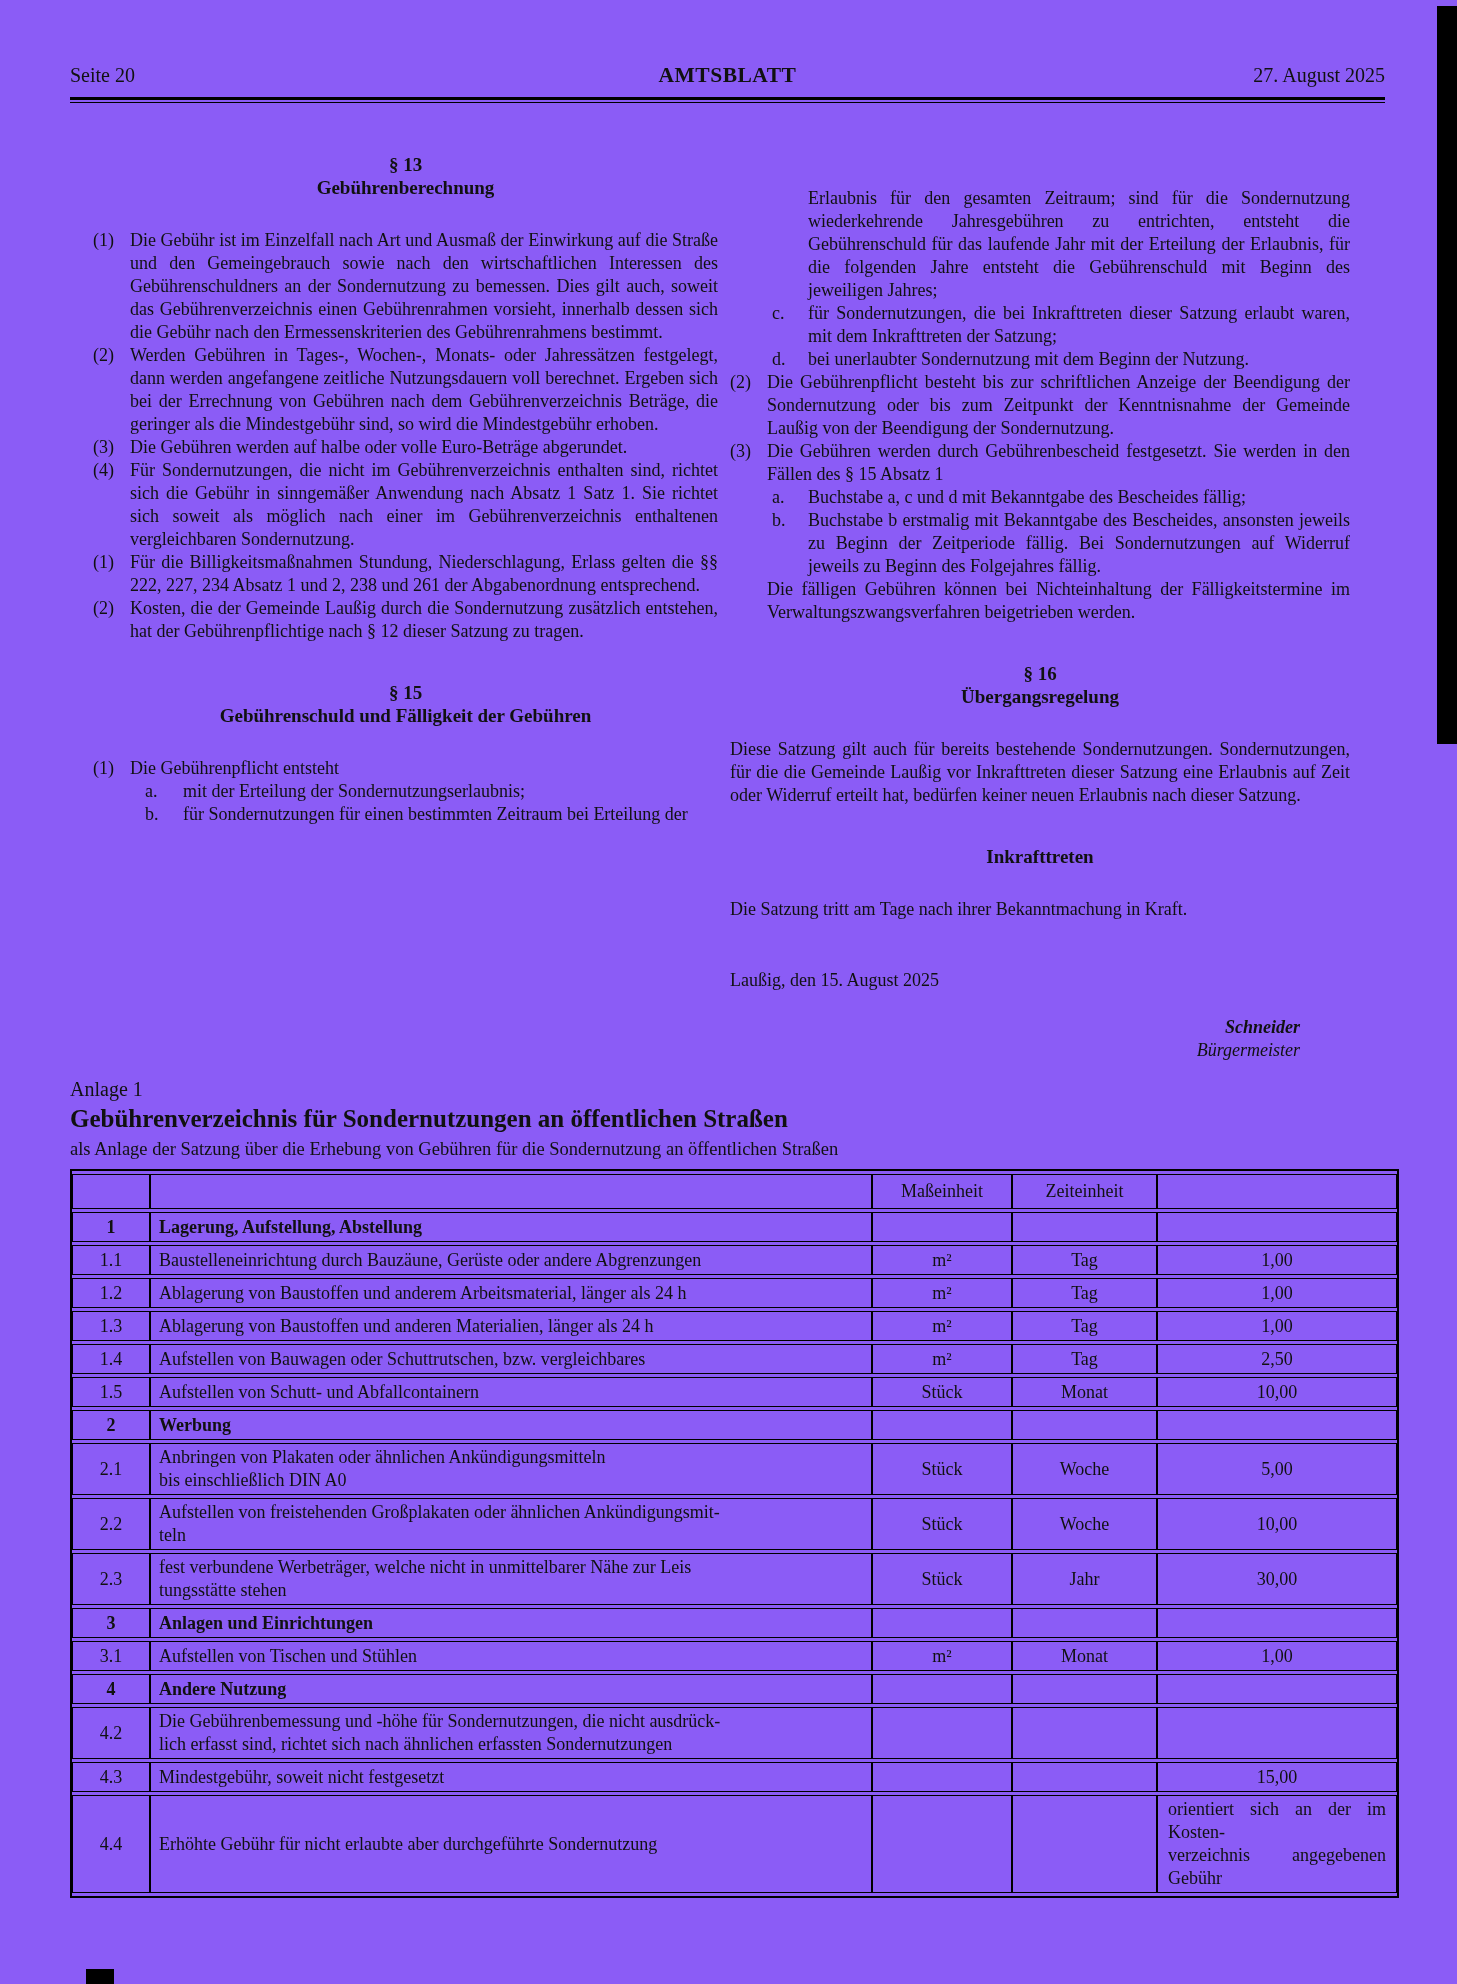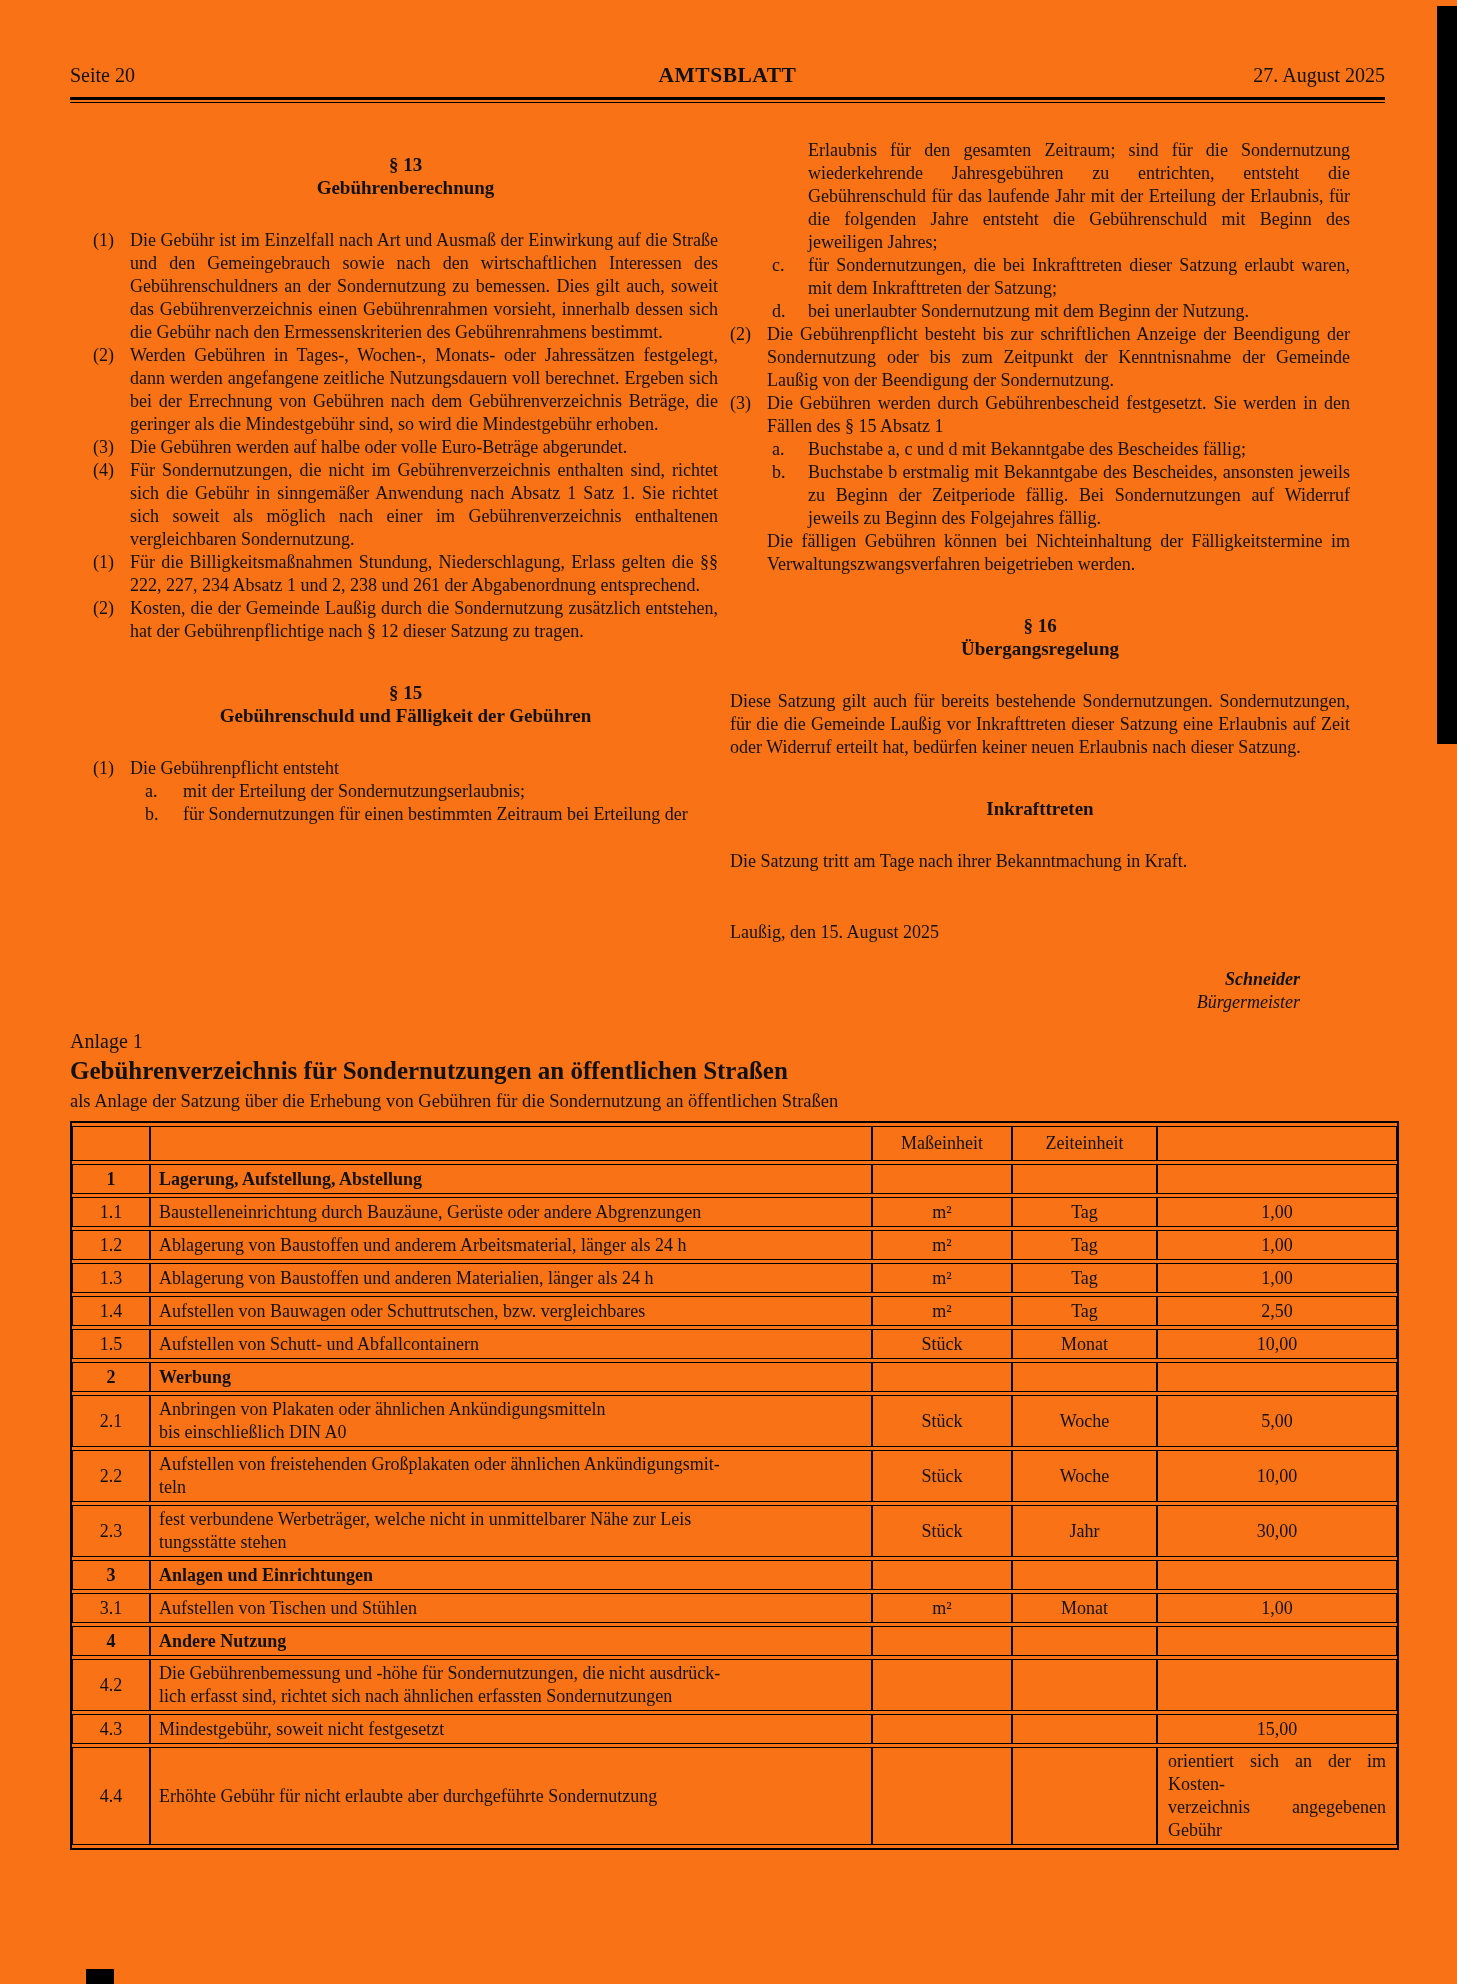--- a/index.html
+++ b/index.html
@@ -1,18 +1,18 @@
 <!DOCTYPE html>
 <html lang="de"><head>
 <meta charset="utf-8">
 <style>
   html,body { margin:0; padding:0; background:#888; }
   .page {
     position:relative; width:1457px; height:1984px; margin:0 auto;
-    background:#f97316; color:#111;
+    background:#8b5cf6; color:#111;
     font-family:"Liberation Serif","DejaVu Serif",serif;
     font-size:18px; line-height:23px; overflow:hidden;
   }
   
   .masthead {
     position:relative; margin:0 72px 0 70px; padding-top:64px;
     display:flex; justify-content:space-between; align-items:baseline;
     font-size:20px;
   }
   .masthead .center-title {
@@ -30,21 +30,21 @@
   .sec-head { text-align:center; font-weight:bold; font-size:19px; margin:38px 0 30px 0; }
   .sec-head.first { margin-top:14px; }
 
   .para { text-align:justify; }
   .li  { position:relative; padding-left:37px; text-align:justify; }
   .li .mk { position:absolute; left:0; top:0; }
   .subL { position:relative; margin-left:52px; padding-left:38px; text-align:justify; }
   .subL .mk { position:absolute; left:0; top:0; }
   .subR { position:relative; margin-left:42px; padding-left:36px; text-align:justify; }
   .subR .mk { position:absolute; left:0; top:0; }
-  .contR { margin-left:78px; text-align:justify; }
+  .contR { margin-left:78px; text-align:justify;margin-top:48px; }
   .noteR { margin-left:37px; text-align:justify; }
 
   .place-date { margin-top:48px; }
   .signature  { margin-top:24px; text-align:right; padding-right:50px; }
   .sig-name { font-weight:bold; font-style:italic; }
   .sig-role { font-style:italic; }
 
   
   .annex { margin:16px 62px 0 70px; }
   .annex-label { font-size:20px; }

